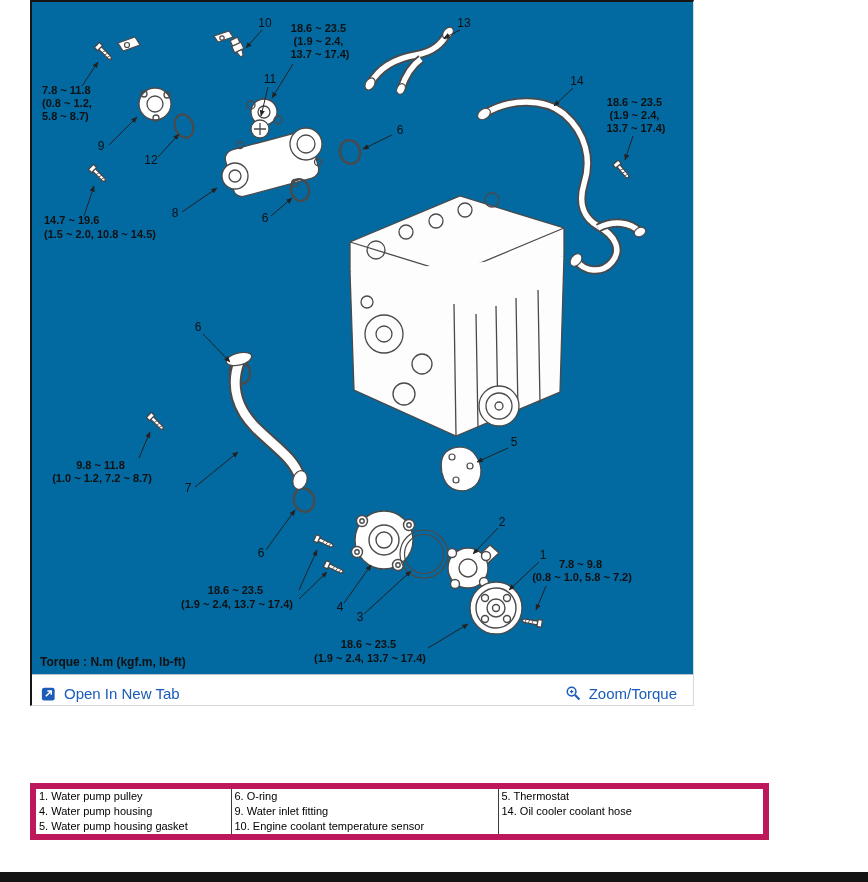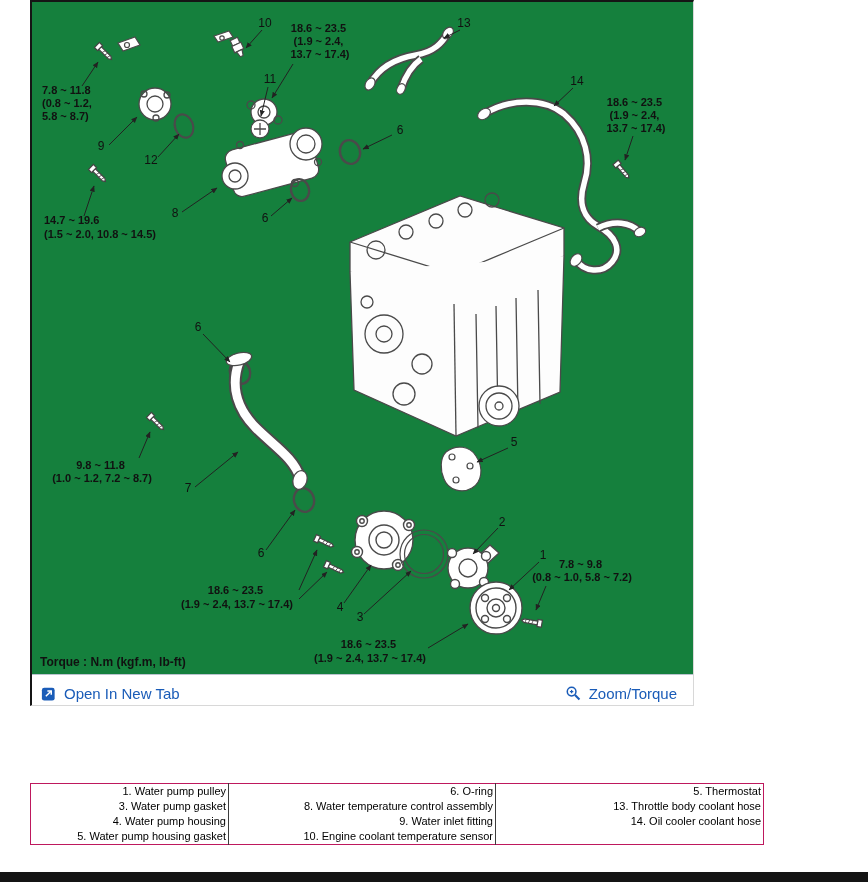--- a/index.html
+++ b/index.html
@@ -1,36 +1,36 @@
 <!DOCTYPE html>
 <html><head>
 <meta charset="utf-8">
 <style>
   html,body{margin:0;padding:0;background:#fff;}
   .page{position:relative;width:868px;height:882px;background:#fff;overflow:hidden;
         font-family:"Liberation Sans",sans-serif;}
-  .panel{position:absolute;left:30px;top:0;width:664px;height:706px;background:#15803d;
+  .panel{position:absolute;left:30px;top:0;width:664px;height:706px;background:#0369a1;
          border-top:2px solid #151515;border-left:2px solid #151515;
          border-right:1px solid #d8d8d8;border-bottom:1px solid #d8d8d8;box-sizing:border-box;}
   .diagram-svg{position:absolute;left:0;top:0;}
   .toolbar{position:absolute;left:0;right:0;bottom:0;height:31px;border-top:1px solid #b9c3ce;
            display:flex;align-items:center;justify-content:space-between;
            padding:6px 16px 0 8px;box-sizing:border-box;background:#fff;}
   .tb-link{display:flex;align-items:center;gap:7px;color:#1a5cb8;font-size:15px;cursor:pointer;text-decoration:none;}
   .tb-icon{display:block;}
   .torq{font-family:"Liberation Sans",sans-serif;font-size:11px;font-weight:bold;fill:#111;}
   .callout{font-family:"Liberation Sans",sans-serif;font-size:12px;fill:#111;}
   .note{font-family:"Liberation Sans",sans-serif;font-size:12px;font-weight:bold;fill:#111;}
   .leader{stroke:#222;stroke-width:1;fill:none;}
   .tube-o{stroke:#4a4a4a;stroke-width:9;fill:none;}
   .tube-i{stroke:#fff;stroke-width:5.5;fill:none;}
   .pipe-o{stroke:#4a4a4a;stroke-width:13;fill:none;}
   .pipe-i{stroke:#fff;stroke-width:9;fill:none;}
   .legend{position:absolute;left:30px;top:783px;width:733px;border-collapse:collapse;
-          font-size:11px;color:#000;table-layout:fixed;border:1px solid #be185d;text-align:right;}
+          font-size:11px;color:#000;table-layout:fixed;border:6px solid #be185d;}
   .legend td{border:none;padding:0 2px 0 3px;height:15px;line-height:15px;
              white-space:nowrap;overflow:hidden;}
   .legend td + td{border-left:1px solid #3c3c3c;}
   .bottom-bar{position:absolute;left:0;top:872px;width:868px;height:10px;background:#141414;}
 </style>
 </head>
 <body>
 
 <div class="page">
 
@@ -323,25 +323,20 @@
         <col style="width:267px">
         <col style="width:268px">
       </colgroup>
     <tbody>
       <tr>
         <td>1. Water pump pulley</td>
         <td>6. O-ring</td>
         <td>5. Thermostat</td>
       </tr>
       <tr>
-        <td>3. Water pump gasket</td>
-        <td>8. Water temperature control assembly</td>
-        <td>13. Throttle body coolant hose</td>
-      </tr>
-      <tr>
         <td>4. Water pump housing</td>
         <td>9. Water inlet fitting</td>
         <td>14. Oil cooler coolant hose</td>
       </tr>
       <tr>
         <td>5. Water pump housing gasket</td>
         <td>10. Engine coolant temperature sensor</td>
         <td></td>
       </tr>
     </tbody>

